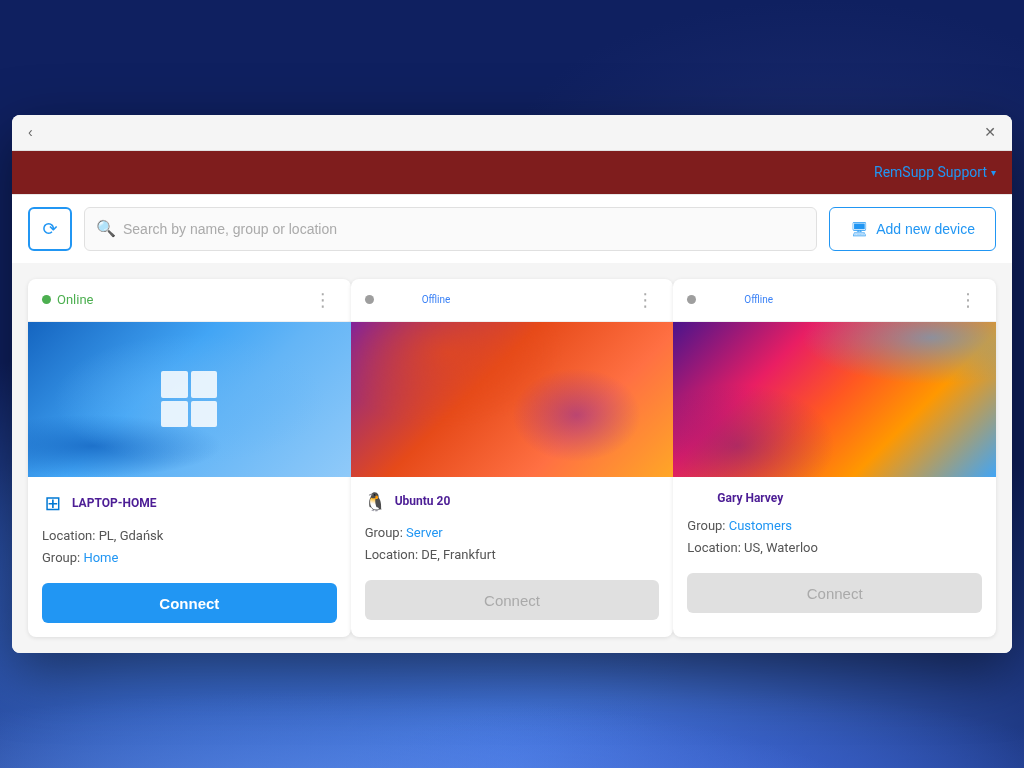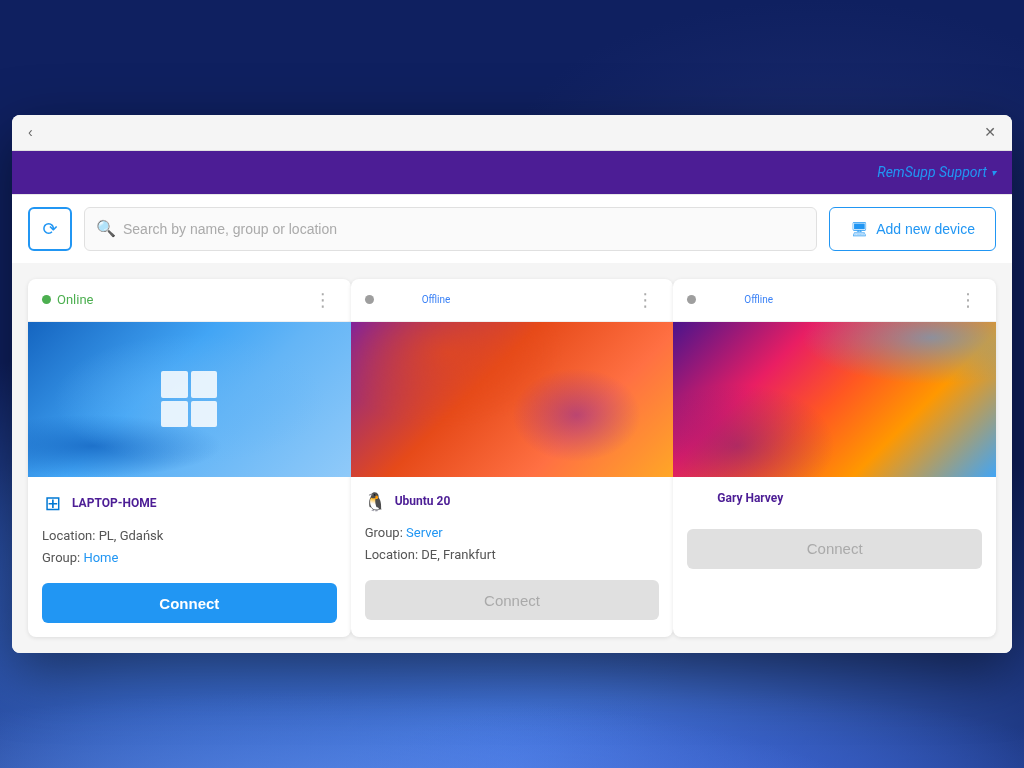--- a/index.html
+++ b/index.html
@@ -88,29 +88,28 @@
       background: none;
       border: none;
       cursor: pointer;
       color: #666;
       font-size: 14px;
       padding: 4px;
     }
 
     
     .header-bar {
-      background: #4c1d95;
+      background: #7f1d1d;
       border-bottom: 1px solid #e8e8e8;
       display: flex;
       align-items: center;
       justify-content: flex-end;
       padding: 8px 16px;
       height: 44px;
       flex-shrink: 0;
-      font-style: italic;
     }
 
     .user-menu {
       display: flex;
       align-items: center;
       gap: 4px;
       color: #2196f3;
       font-size: 14px;
       cursor: pointer;
     }
@@ -497,19 +496,27 @@
       <button class="card-menu-btn">⋮</button>
     </div>
     <div class="card-thumbnail">
       <div class="thumb-macos"></div>
     </div>
     <div class="card-body">
       <div class="device-name-row">
         <span class="device-os-icon" style="color:#555;"></span>
         <span class="device-name">Gary Harvey</span>
       </div>
+      <div class="device-meta">
+        <div>
+          <span class="label">Group: </span><span class="value-blue">Customers</span>
+        </div>
+        <div>
+          <span class="label">Location: </span><span>US, Waterloo</span>
+        </div>
+      </div>
       <button class="connect-btn-inactive">Connect</button>
     </div>
   </div>
       </div>
   </div>
 
 </div>
 
 </body></html>

